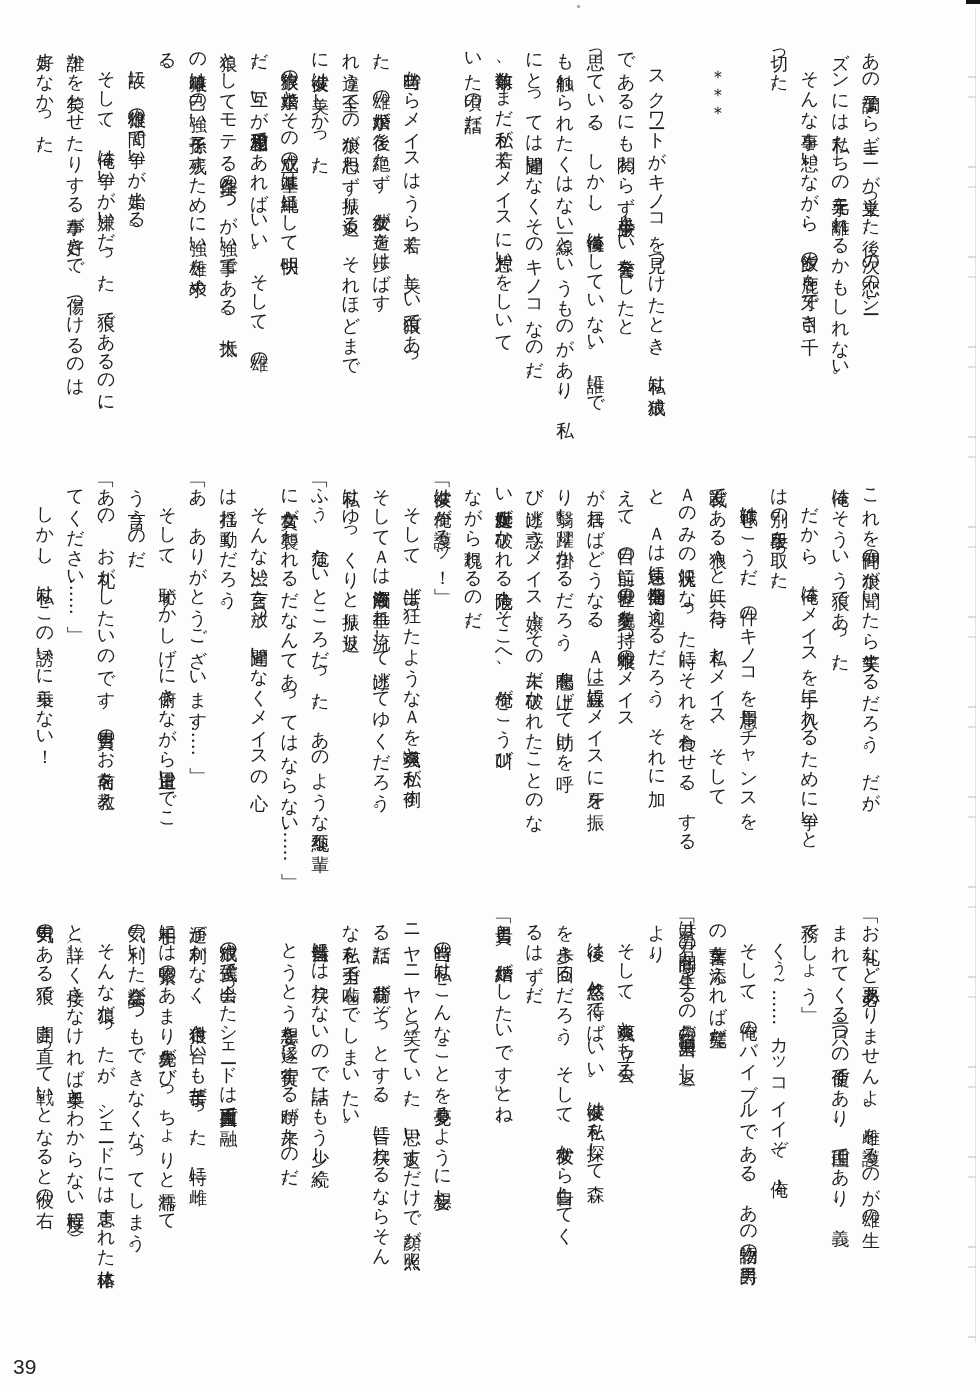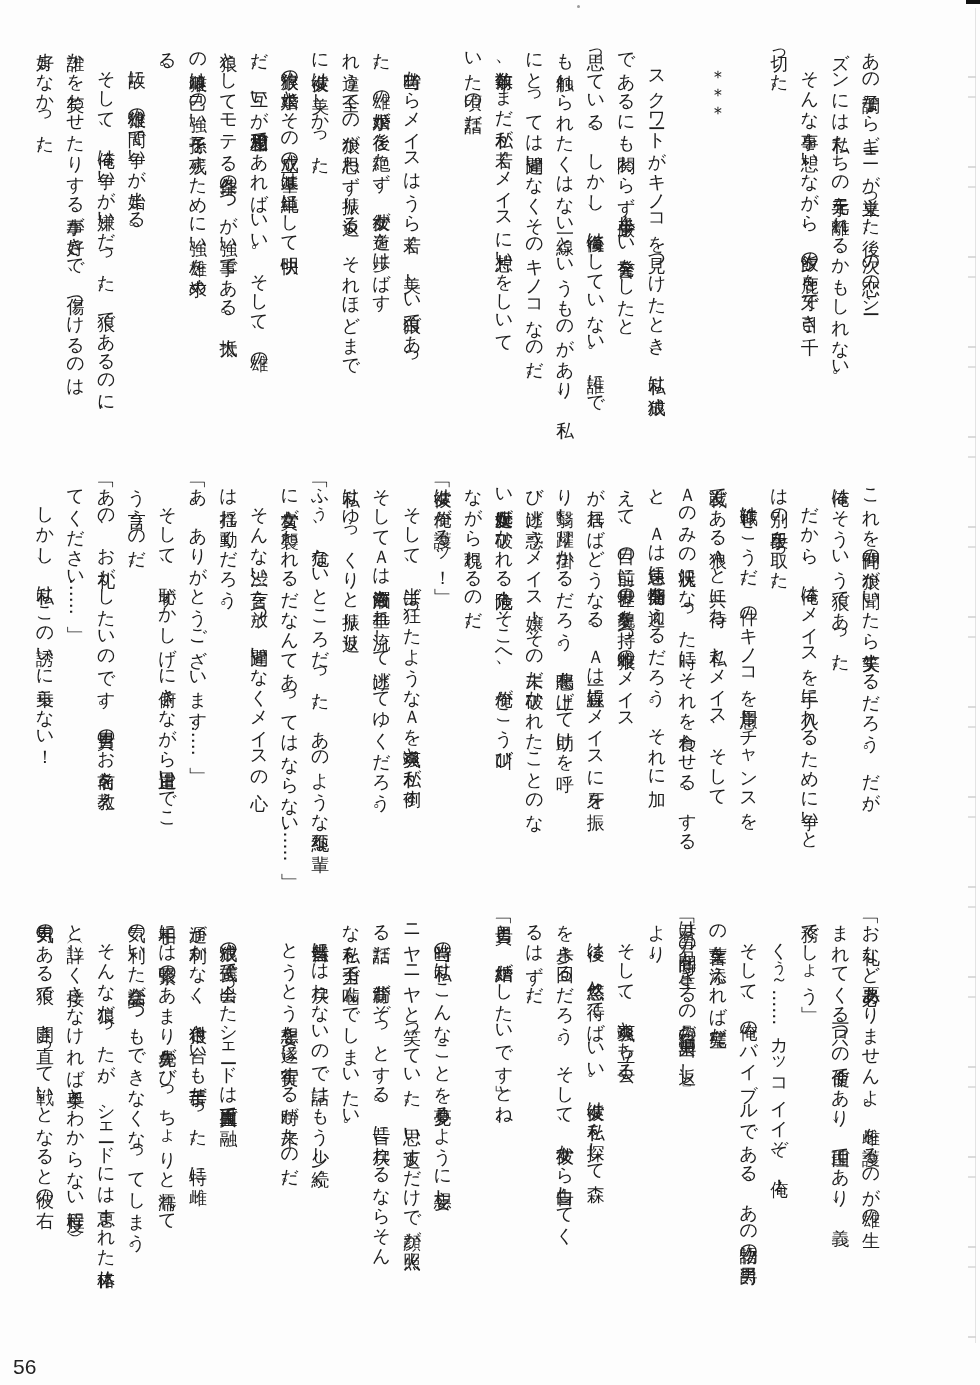--- a/index.html
+++ b/index.html
@@ -150,14 +150,14 @@
     <div class="ln"></div>
     <div class="ln">　成狼の儀式で出会ったシェードは生真面目で融</div>
     <div class="ln">通が利かなく、狼付き合いも苦手だった。特に雌</div>
     <div class="ln">相手には緊張のあまり鼻先がびっちょりと濡れて</div>
     <div class="ln">気の利いた会話が一つもできなくなってしまう。</div>
     <div class="ln">　そんな狼だったが、シェードには恵まれた体格</div>
     <div class="ln">と（詳しく接さなければ奥手とわからない程度に）</div>
     <div class="ln">男気のある狼で、開き直って戦いとなると彼の右</div>
   </div>
 
-  <div class="page-number">56</div>
+  <div class="page-number">39</div>
 </div>
 
 </body></html>

